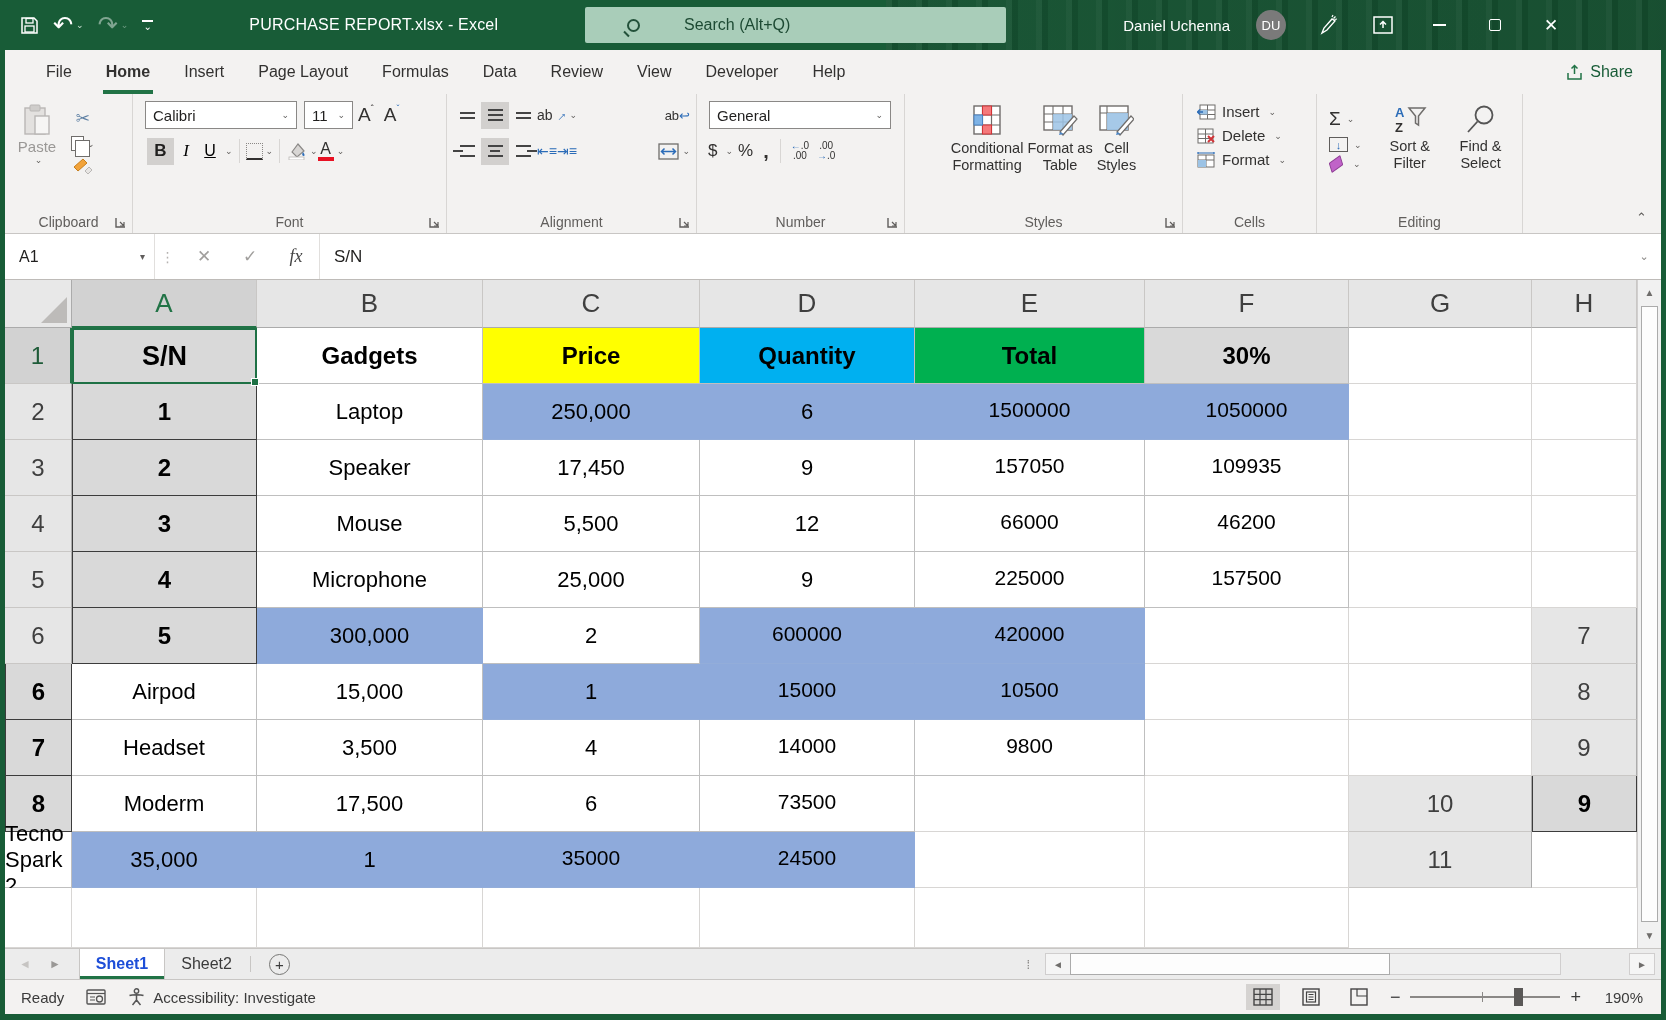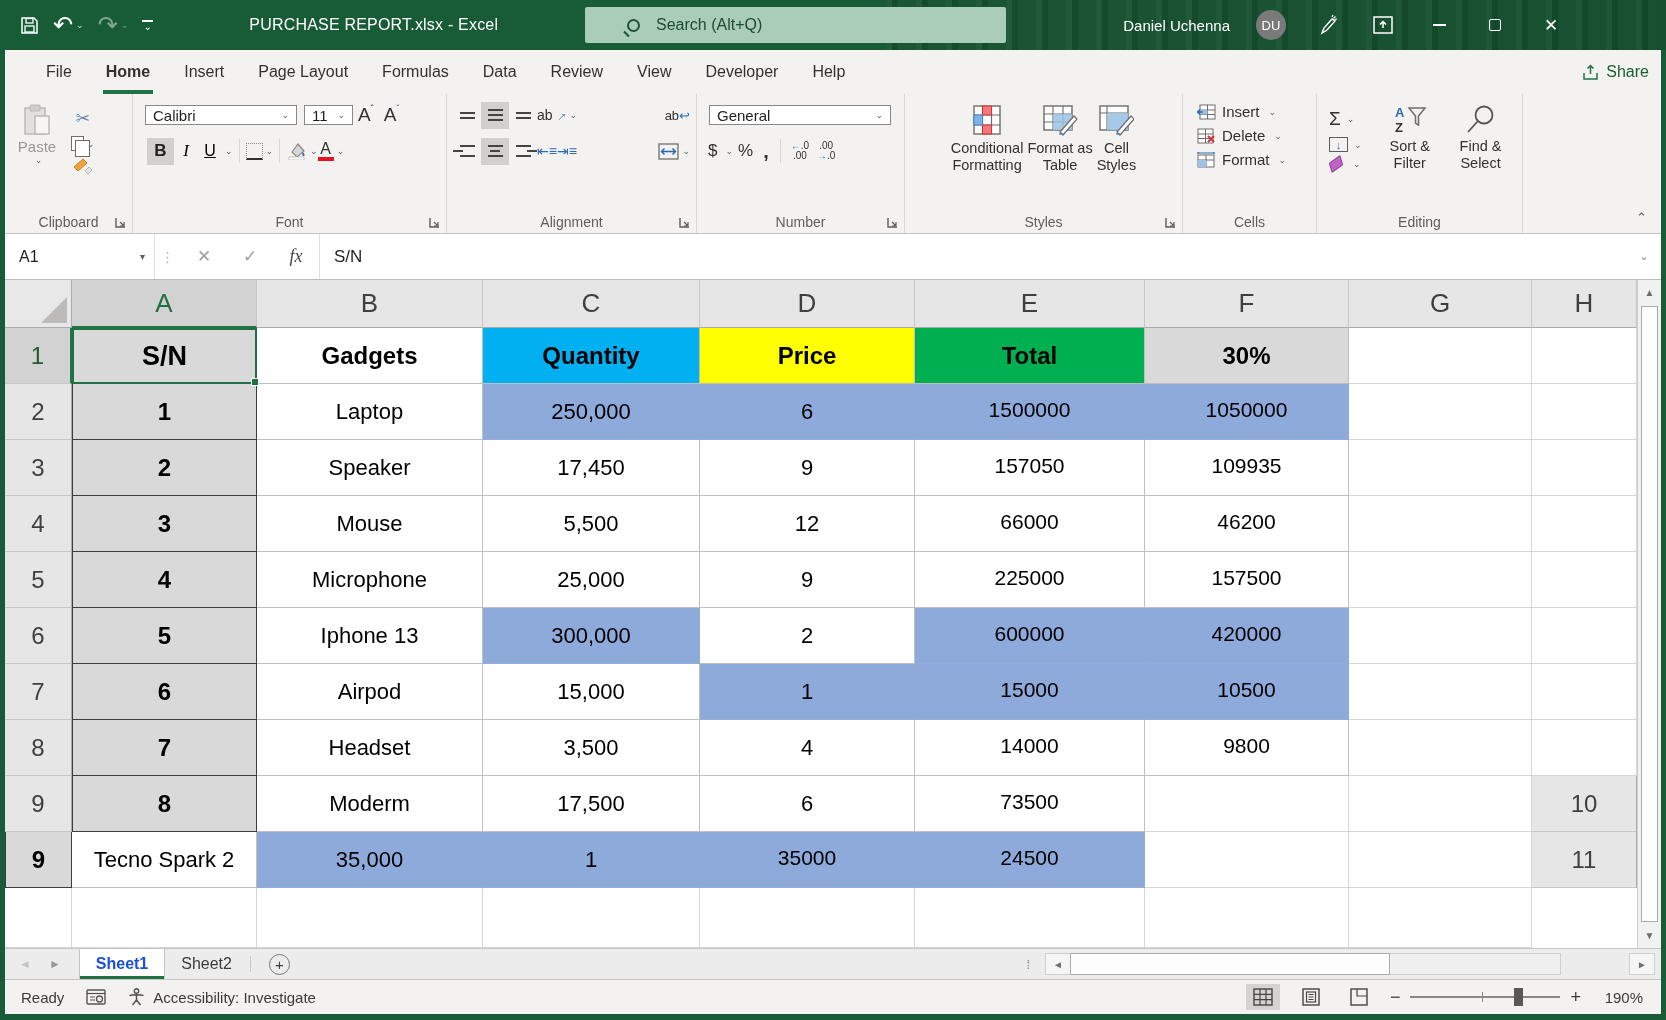--- a/index.html
+++ b/index.html
@@ -20,39 +20,39 @@
   .qbtn.disabled { opacity:.45; }
   .undoglyph { font-size:24px; line-height:1; }
   .qat-cust { display:inline-flex; flex-direction:column; align-items:center; }
   .qat-cust .bar { width:11px; height:2px; background:#fff; margin-bottom:2px; }
   .qat-cust .v { font-size:10px; line-height:6px; }
   .wtitle { font-size:16px; margin-left:96px; z-index:2; white-space:nowrap; letter-spacing:.2px; }
   .searchbox { position:absolute; left:585px; top:7px; width:421px; height:36px; background:#A9CDB9; border-radius:2px;
     display:flex; align-items:center; z-index:3; color:#1d4a33; }
   .mag { width:13px; height:13px; border:2px solid #23513a; border-radius:50%; position:relative; margin:0 16px 0 42px; }
   .mag::after { content:""; position:absolute; width:7px; height:2px; background:#23513a; transform:rotate(45deg); left:-6px; top:12px; }
-  .searchtext { font-size:16px; }
+  .searchtext { font-size:16px;margin-left:28px; }
   .tb-right { position:absolute; right:100px; top:0; height:50px; display:flex; align-items:center; gap:26px; z-index:3; }
   .uname { font-size:15px; }
   .avatar { width:30px; height:30px; border-radius:50%; background:#7a7a7a; color:#fff; font-size:13px;
     display:flex; align-items:center; justify-content:center; }
   .winbtn { width:30px; height:30px; display:flex; align-items:center; justify-content:center; color:#fff; }
   .maxbox { width:12px; height:12px; border:1.6px solid #fff; border-radius:2px; }
   .minbar { width:13px; height:2px; background:#fff; }
   .closex { font-size:17px; }
 
   
   .frame { flex:1; display:flex; flex-direction:column; border-left:5px solid #185C37; border-right:5px solid #185C37; min-height:0; background:#F3F2F1; }
 
   
   .tabrow { height:44px; display:flex; align-items:center; padding-left:24px; position:relative; flex:0 0 auto; background:#F3F2F1; }
   .rtab { font-size:16px; color:#323130; padding:0 17px; height:100%; display:flex; align-items:center; position:relative; white-space:nowrap; }
   .rtab.active { font-weight:bold; }
   .rtab.active::after { content:""; position:absolute; left:14px; right:14px; bottom:0; height:4px; background:#217346; }
-  .sharebtn { position:absolute; right:12px; display:flex; align-items:center; gap:7px; color:#185C37; font-size:16px; }
+  .sharebtn { position:absolute; right:28px; display:flex; align-items:center; gap:7px; color:#185C37; font-size:16px; }
 
   
   .ribbon { height:140px; display:flex; border-bottom:1px solid #C8C6C4; background:#F3F2F1; flex:0 0 auto; }
   .rgroup { position:relative; border-right:1px solid #D8D6D4; padding:6px 6px 22px 6px; }
   .glabel { position:absolute; bottom:3px; left:0; right:0; text-align:center; font-size:14px; color:#605E5C; }
   .launcher { position:absolute; bottom:4px; right:5px; width:13px; height:13px; }
   .launcher svg { display:block; }
   .ic { display:inline-flex; align-items:center; justify-content:center; }
   .chevS { font-size:9px; color:#605E5C; margin-left:3px; }
 
@@ -60,21 +60,21 @@
   .g-clip { width:128px; display:flex; }
   .pastebtn { width:52px; display:flex; flex-direction:column; align-items:center; padding-top:4px; color:#9a9896; font-size:15px; }
   .clipcol { display:flex; flex-direction:column; gap:7px; padding-top:8px; margin-left:8px; }
   .copyic { width:13px; height:15px; border:1.5px solid #6f6d6b; background:#fff; position:relative; }
   .copyic::after { content:""; position:absolute; left:3px; top:3px; width:13px; height:15px; border:1.5px solid #6f6d6b; background:#fff; }
 
   
   .g-font { width:314px; }
   .row1, .row2 { display:flex; align-items:center; height:30px; }
   .row2 { margin-top:6px; }
-  .combo { background:#fff; border:1px solid #8A8886; height:20px; display:flex; align-items:center; font-size:15px; color:#201F1E; padding:0 7px; }
+  .combo { background:#fff; border:1px solid #8A8886; height:28px; display:flex; align-items:center; font-size:15px; color:#201F1E; padding:0 7px; }
   .combo .dd { margin-left:auto; font-size:9px; color:#605E5C; padding-left:6px; }
   .fname { width:152px; margin-left:6px; }
   .fsize { width:49px; margin-left:7px; }
   .fbig { font-size:19px; color:#323130; padding:0 5px; position:relative; }
   .capmark { font-size:9px; position:relative; top:-7px; }
   .blue { color:#2b6cb8; }
   .btn-b { width:27px; height:27px; background:#D2D0CE; font-weight:bold; font-size:17px; color:#201F1E; margin-left:8px; }
   .btn-i { width:24px; height:27px; font-style:italic; font-family:"Liberation Serif",serif; font-size:17px; }
   .btn-u { width:24px; height:27px; text-decoration:underline; font-size:16px; }
   .sep-v { width:1px; height:24px; background:#D8D6D4; margin:0 6px; }
@@ -570,22 +570,22 @@
           <div class="colhead">B</div>
           <div class="colhead">C</div>
           <div class="colhead">D</div>
           <div class="colhead">E</div>
           <div class="colhead">F</div>
           <div class="colhead">G</div>
           <div class="colhead">H</div>
           <div class="rowhead sel">1</div>
           <div class="cell a1">S/N<span class="handle"></span></div>
           <div class="cell hdr" style="background: rgb(255, 255, 255);">Gadgets</div>
+          <div class="cell hdr" style="background: rgb(255, 255, 0);">Price</div>
           <div class="cell hdr" style="background: rgb(0, 176, 240);">Quantity</div>
-          <div class="cell hdr" style="background: rgb(255, 255, 0);">Price</div>
           <div class="cell hdr" style="background: rgb(0, 176, 80);">Total</div>
           <div class="cell hdr" style="background: rgb(217, 217, 217);">30%</div>
           <div class="cell empty"></div>
           <div class="cell empty"></div>
           <div class="rowhead">2</div>
           <div class="cell sn">1</div>
           <div class="cell">Laptop</div>
           <div class="cell hl" style="background: rgb(142, 170, 219);">250,000</div>
           <div class="cell hl" style="background: rgb(142, 170, 219);">6</div>
           <div class="cell top hl" style="background: rgb(142, 170, 219);">1500000</div>
@@ -614,21 +614,20 @@
           <div class="cell sn">4</div>
           <div class="cell">Microphone</div>
           <div class="cell">25,000</div>
           <div class="cell">9</div>
           <div class="cell top">225000</div>
           <div class="cell top">157500</div>
           <div class="cell empty"></div>
           <div class="cell empty"></div>
           <div class="rowhead">6</div>
           <div class="cell sn">5</div>
-          <div class="cell">Iphone 13</div>
           <div class="cell hl" style="background: rgb(142, 170, 219);">300,000</div>
           <div class="cell">2</div>
           <div class="cell top hl" style="background: rgb(142, 170, 219);">600000</div>
           <div class="cell top hl" style="background: rgb(142, 170, 219);">420000</div>
           <div class="cell empty"></div>
           <div class="cell empty"></div>
           <div class="rowhead">7</div>
           <div class="cell sn">6</div>
           <div class="cell">Airpod</div>
           <div class="cell">15,000</div>

